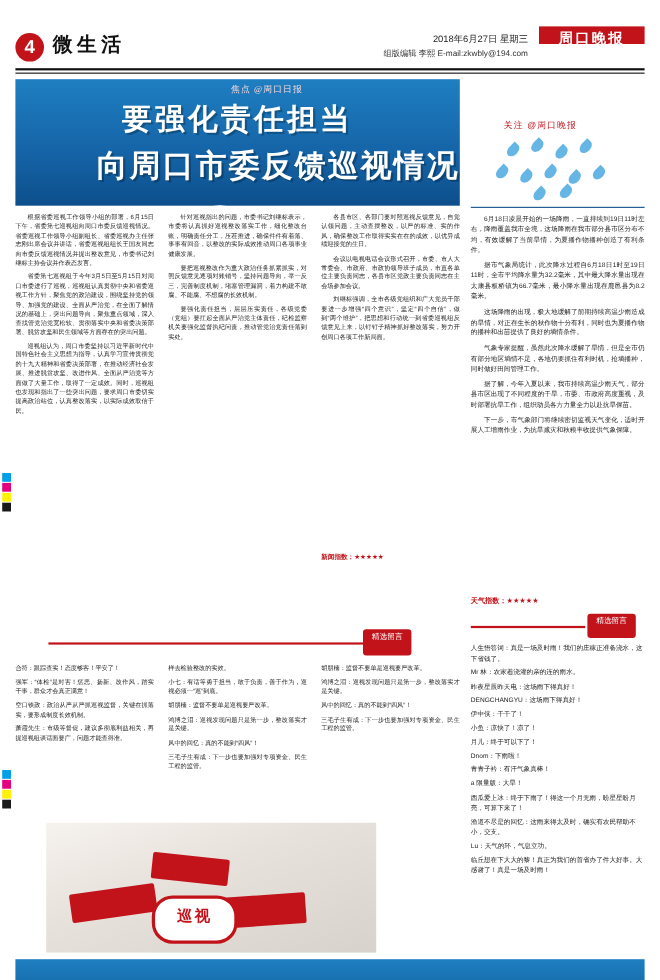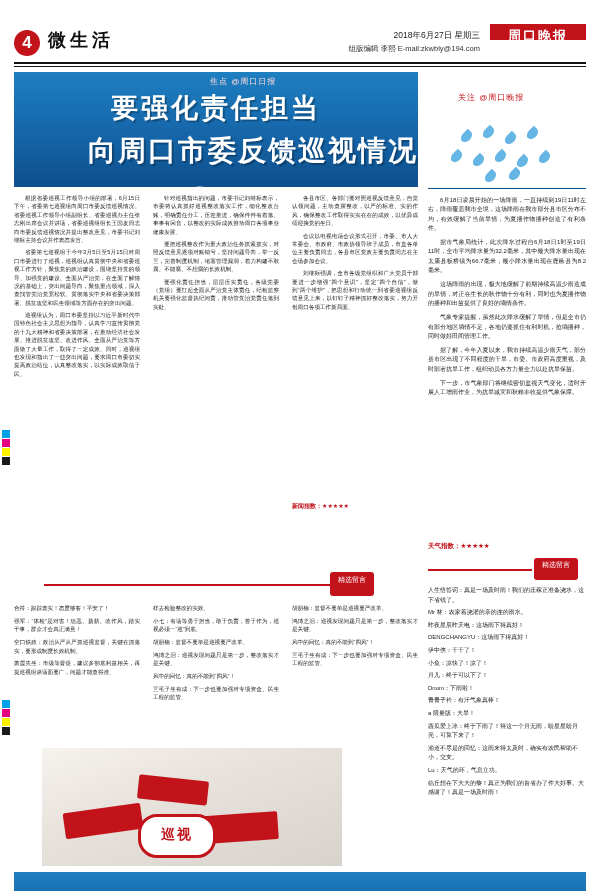--- a/index.html
+++ b/index.html
@@ -33,34 +33,34 @@
   .banner{
     position:absolute;left:0;top:0;width:404px;height:115px;
     background:linear-gradient(180deg,#1e7fc1 0%,#1565a8 55%,#0d4f8c 100%);
   }
   .banner:after{
     content:"";position:absolute;left:0;bottom:-14px;width:100%;height:18px;
     background:#ffffff;
     clip-path:polygon(0 55%,12% 25%,28% 60%,46% 20%,64% 62%,82% 26%,100% 58%,100% 100%,0 100%);
   }
   .banner-tag{
-    position:absolute;left:196px;top:4px;font-size:8px;color:#ffd9d9;letter-spacing:1px;
+    position:absolute;left:196px;top:4px;font-size:8px;color:#ffd9d9;letter-spacing:1px;font-family:Liberation Serif, serif;
   }
   .headline{
     position:absolute;left:0;top:18px;width:404px;text-align:center;color:#ffffff;
     font-family:"DejaVu Serif","Liberation Serif",serif;font-weight:bold;
     text-shadow:2px 2px 0 rgba(0,0,0,.25);
   }
   .headline .l1{display:block;font-size:27px;letter-spacing:3px;}
   .headline .l2{display:block;font-size:28px;letter-spacing:2px;margin-top:6px;text-align:right;}
   
   .rightcol{
     position:absolute;left:414px;top:0;width:158px;height:800px;
   }
-  .rc-tag{position:absolute;left:30px;top:20px;font-size:8px;color:#c2131b;letter-spacing:1px;}
+  .rc-tag{position:absolute;left:30px;top:36px;font-size:8px;color:#c2131b;letter-spacing:1px;}
   .rain{
     position:absolute;left:0;top:52px;width:158px;height:58px;
   }
   .drop{
     position:absolute;width:9px;height:13px;background:#4aa8e0;border-radius:0 60% 60% 60%;
     transform:rotate(45deg);opacity:.85;
   }
   .rc-divider{position:absolute;left:0;top:116px;width:158px;height:1px;background:#0d4f8c;}
   .rc-text{
     position:absolute;left:0;top:124px;width:158px;font-size:6px;line-height:1.55;
@@ -118,21 +118,21 @@
     overflow:hidden;
   }
   .stamp{position:absolute;background:#c2131b;border-radius:2px;}
   .s1{left:22px;top:60px;width:78px;height:26px;transform:rotate(-8deg);}
   .s2{left:96px;top:30px;width:70px;height:24px;transform:rotate(6deg);}
   .s3{left:150px;top:66px;width:86px;height:28px;transform:rotate(-4deg);}
   .magnifier{
     position:absolute;left:96px;top:66px;width:72px;height:38px;border-radius:19px;
     background:#ffffff;border:3px solid #c2131b;color:#c2131b;font-size:14px;
     font-weight:bold;text-align:center;line-height:34px;letter-spacing:2px;
-    font-family:Liberation Sans, sans-serif;
+    font-family:Liberation Mono, monospace;
   }
   
   .bottombar{
     position:absolute;left:0;top:800px;width:572px;height:64px;
     background:linear-gradient(180deg,#1e7fc1 0%,#0d4f8c 100%);
   }
   .bottombar .cap{
     position:absolute;right:16px;top:18px;color:#ffffff;font-size:19px;font-weight:bold;
     letter-spacing:2px;font-family:"DejaVu Serif","Liberation Serif",serif;
     text-shadow:1px 1px 0 rgba(0,0,0,.3);

